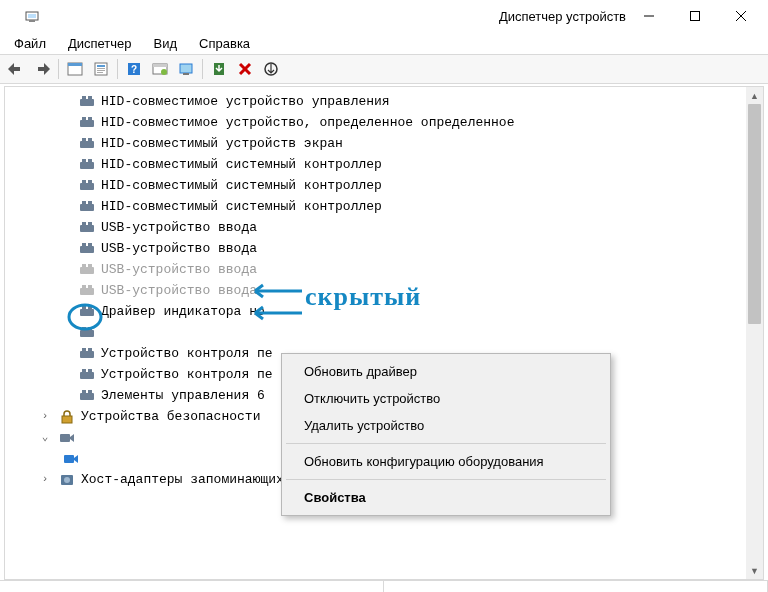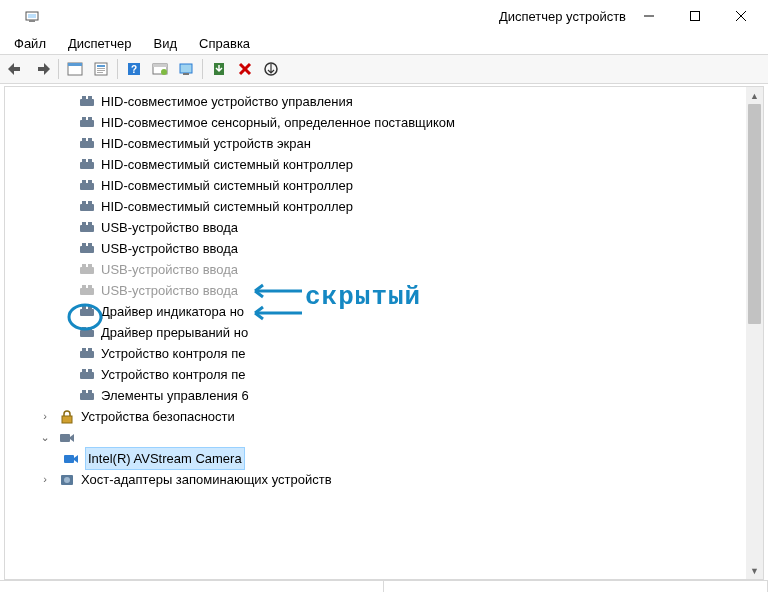--- a/index.html
+++ b/index.html
@@ -71,20 +71,21 @@
   .content {
     position: relative;
     border: 1px solid #d9d9d9;
     margin: 2px 4px 0 4px;
     height: 494px;
     overflow: hidden;
   }
   .tree {
     padding: 4px 0 4px 74px;
     line-height: 21px;
+    font-family: Liberation Mono, monospace;
   }
   .row {
     display: flex;
     align-items: center;
     gap: 6px;
     height: 21px;
     white-space: nowrap;
   }
   .row.faded { color: #9a9a9a; }
   .row .icon { width: 16px; height: 16px; flex: 0 0 16px; }
@@ -120,21 +121,21 @@
     right: 0; top: 0; bottom: 0;
     width: 17px;
     background: #f0f0f0;
     display: flex; flex-direction: column;
   }
   .sb-btn { height: 17px; display:flex; align-items:center; justify-content:center; color:#666; font-size:9px;}
   .sb-track { flex:1; position:relative; }
   .sb-thumb { position:absolute; left:2px; right:2px; top:0; height:220px; background:#c2c2c2; border-radius:1px;}
   .annot {
     position: absolute;
-    font-family: Liberation Mono, monospace;
+    font-family: Liberation Serif, serif;
     font-weight: 700;
     color: #1588c3;
     font-size: 26px;
     letter-spacing: 1px;
     pointer-events: none;
   }
   .statusbar {
     height: 22px;
     border-top: 1px solid #d9d9d9;
     display:flex;
@@ -269,21 +270,21 @@
         <span class="label">HID-совместимое устройство управления</span>
       </div>
       <div class="row">
         <span class="icon">
           <svg viewBox="0 0 16 16">
             <rect x="1" y="5" width="14" height="7" rx="1" fill="#6b7e94"></rect>
             <rect x="3" y="2" width="4" height="3" fill="#6b7e94"></rect>
             <rect x="9" y="2" width="4" height="3" fill="#6b7e94"></rect>
           </svg>
         </span>
-        <span class="label">HID-совместимое сенсорный, определенное поставщиком</span>
+        <span class="label">HID-совместимое устройство, определенное определенное</span>
       </div>
       <div class="row">
         <span class="icon">
           <svg viewBox="0 0 16 16">
             <rect x="1" y="5" width="14" height="7" rx="1" fill="#6b7e94"></rect>
             <rect x="3" y="2" width="4" height="3" fill="#6b7e94"></rect>
             <rect x="9" y="2" width="4" height="3" fill="#6b7e94"></rect>
           </svg>
         </span>
         <span class="label">HID-совместимый устройств экран</span>
@@ -369,21 +370,20 @@
         <span class="label">Драйвер индикатора но</span>
       </div>
       <div class="row">
         <span class="icon">
           <svg viewBox="0 0 16 16">
             <rect x="1" y="5" width="14" height="7" rx="1" fill="#6b7e94"></rect>
             <rect x="3" y="2" width="4" height="3" fill="#6b7e94"></rect>
             <rect x="9" y="2" width="4" height="3" fill="#6b7e94"></rect>
           </svg>
         </span>
-        <span class="label">Драйвер прерываний но</span>
       </div>
       <div class="row">
         <span class="icon">
           <svg viewBox="0 0 16 16">
             <rect x="1" y="5" width="14" height="7" rx="1" fill="#6b7e94"></rect>
             <rect x="3" y="2" width="4" height="3" fill="#6b7e94"></rect>
             <rect x="9" y="2" width="4" height="3" fill="#6b7e94"></rect>
           </svg>
         </span>
         <span class="label">Устройство контроля пе</span>
@@ -427,34 +427,42 @@
           </svg>
         </span>
       </div>
       <div class="row selected" style="margin-left:-16px">
         <span class="icon">
           <svg viewBox="0 0 16 16">
             <rect x="1" y="4" width="10" height="8" rx="1" fill="#2b7cd3"></rect>
             <path d="M11 7 L15 4 V12 L11 9 Z" fill="#2b7cd3"></path>
           </svg>
         </span>
-        <span class="label">Intel(R) AVStream Camera</span>
       </div>
       <div class="row cat-closed">
         <span class="expander">›</span>
         <span class="icon">
           <svg viewBox="0 0 16 16">
             <rect x="2" y="3" width="12" height="10" rx="1" fill="#5a7a9a"></rect>
             <circle cx="8" cy="8" r="3" fill="#9fb8d0"></circle>
           </svg>
         </span>
         <span class="label">Хост-адаптеры запоминающих устройств</span>
       </div>
     </div>
 
+  <div class="ctx-menu" id="ctx">
+      <div class="ctx-item">Обновить драйвер</div>
+      <div class="ctx-item">Отключить устройство</div>
+      <div class="ctx-item">Удалить устройство</div>
+      <div class="ctx-sep"></div>
+      <div class="ctx-item">Обновить конфигурацию оборудования</div>
+      <div class="ctx-sep"></div>
+      <div class="ctx-item bold">Свойства</div>
+    </div>
 
   <svg style="position:absolute; left:60px; top:190px; pointer-events:none" width="40" height="56">
     <ellipse cx="20" cy="40" rx="16" ry="12" fill="none" stroke="#1588c3" stroke-width="3"></ellipse>
   </svg>
   <svg style="position:absolute; left:242px; top:194px; pointer-events:none" width="60" height="20">
     <line x1="55" y1="10" x2="8" y2="10" stroke="#1588c3" stroke-width="3"></line>
     <path d="M8 10 L16 4 M8 10 L16 16" stroke="#1588c3" stroke-width="3" fill="none"></path>
   </svg>
   <svg style="position:absolute; left:242px; top:216px; pointer-events:none" width="60" height="20">
     <line x1="55" y1="10" x2="8" y2="10" stroke="#1588c3" stroke-width="3"></line>

